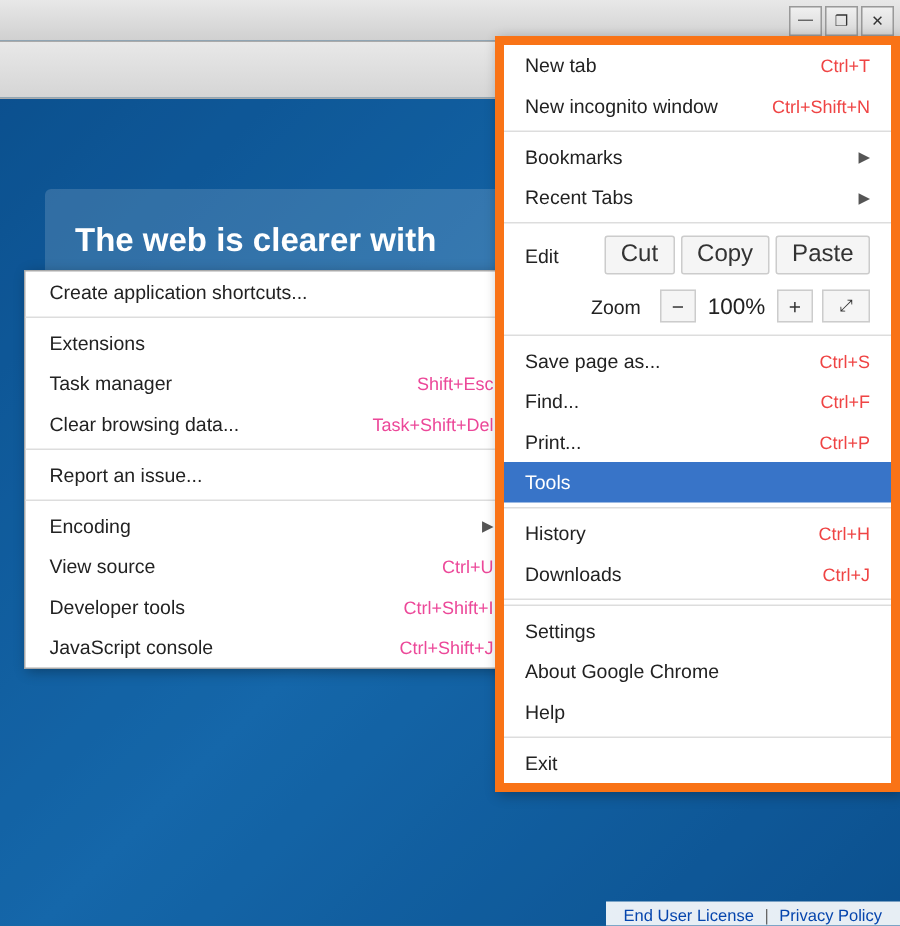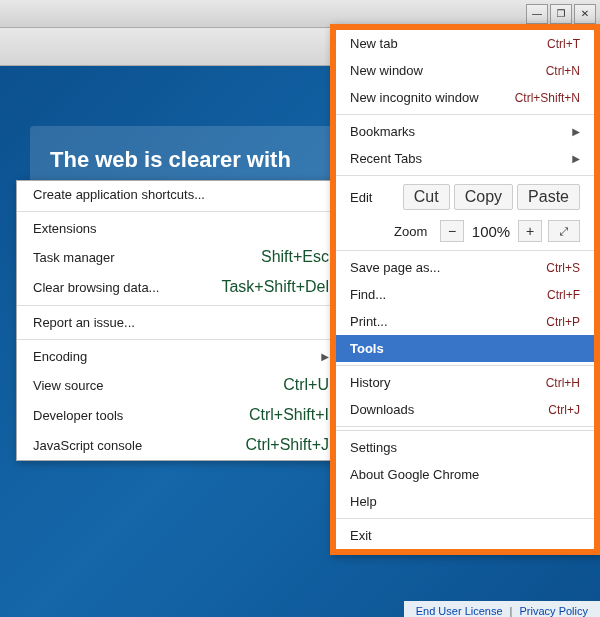--- a/index.html
+++ b/index.html
@@ -168,22 +168,22 @@
       justify-content: space-between;
       align-items: center;
     }
 
     .left-submenu-divider {
       border-top: 1px solid #ddd;
       margin: 3px 0;
     }
 
     .left-submenu-item .shortcut {
-      color: #14532d;
-      font-size: 16px;
+      color: #ec4899;
+      font-size: 12px;
     }
 
     .left-submenu-item .arrow {
       color: #555;
       font-size: 10px;
     }
 
     
     .main-menu {
       position: absolute;
@@ -202,25 +202,24 @@
       color: #222;
       display: flex;
       justify-content: space-between;
       align-items: center;
       white-space: nowrap;
     }
 
     .menu-item.active {
       background: #3874c8;
       color: white;
-      font-weight: bold;
     }
 
     .menu-item .shortcut {
-      color: #7f1d1d;
+      color: #ef4444;
       font-size: 12px;
     }
 
     .menu-item .arrow {
       font-size: 10px;
       color: #555;
     }
 
     .menu-divider {
       border-top: 1px solid #ddd;
@@ -368,24 +367,20 @@
     <span>JavaScript console</span>
     <span class="shortcut">Ctrl+Shift+J</span>
   </div>
 </div>
 
 <div class="main-menu">
 
   <div class="menu-item">
     <span>New tab</span>
     <span class="shortcut">Ctrl+T</span>
-  </div>
-  <div class="menu-item">
-    <span>New window</span>
-    <span class="shortcut">Ctrl+N</span>
   </div>
   <div class="menu-item">
     <span>New incognito window</span>
     <span class="shortcut">Ctrl+Shift+N</span>
   </div>
   <div class="menu-divider"></div>
   <div class="menu-item">
     <span>Bookmarks</span>
     <span class="arrow">▶</span>
   </div>

